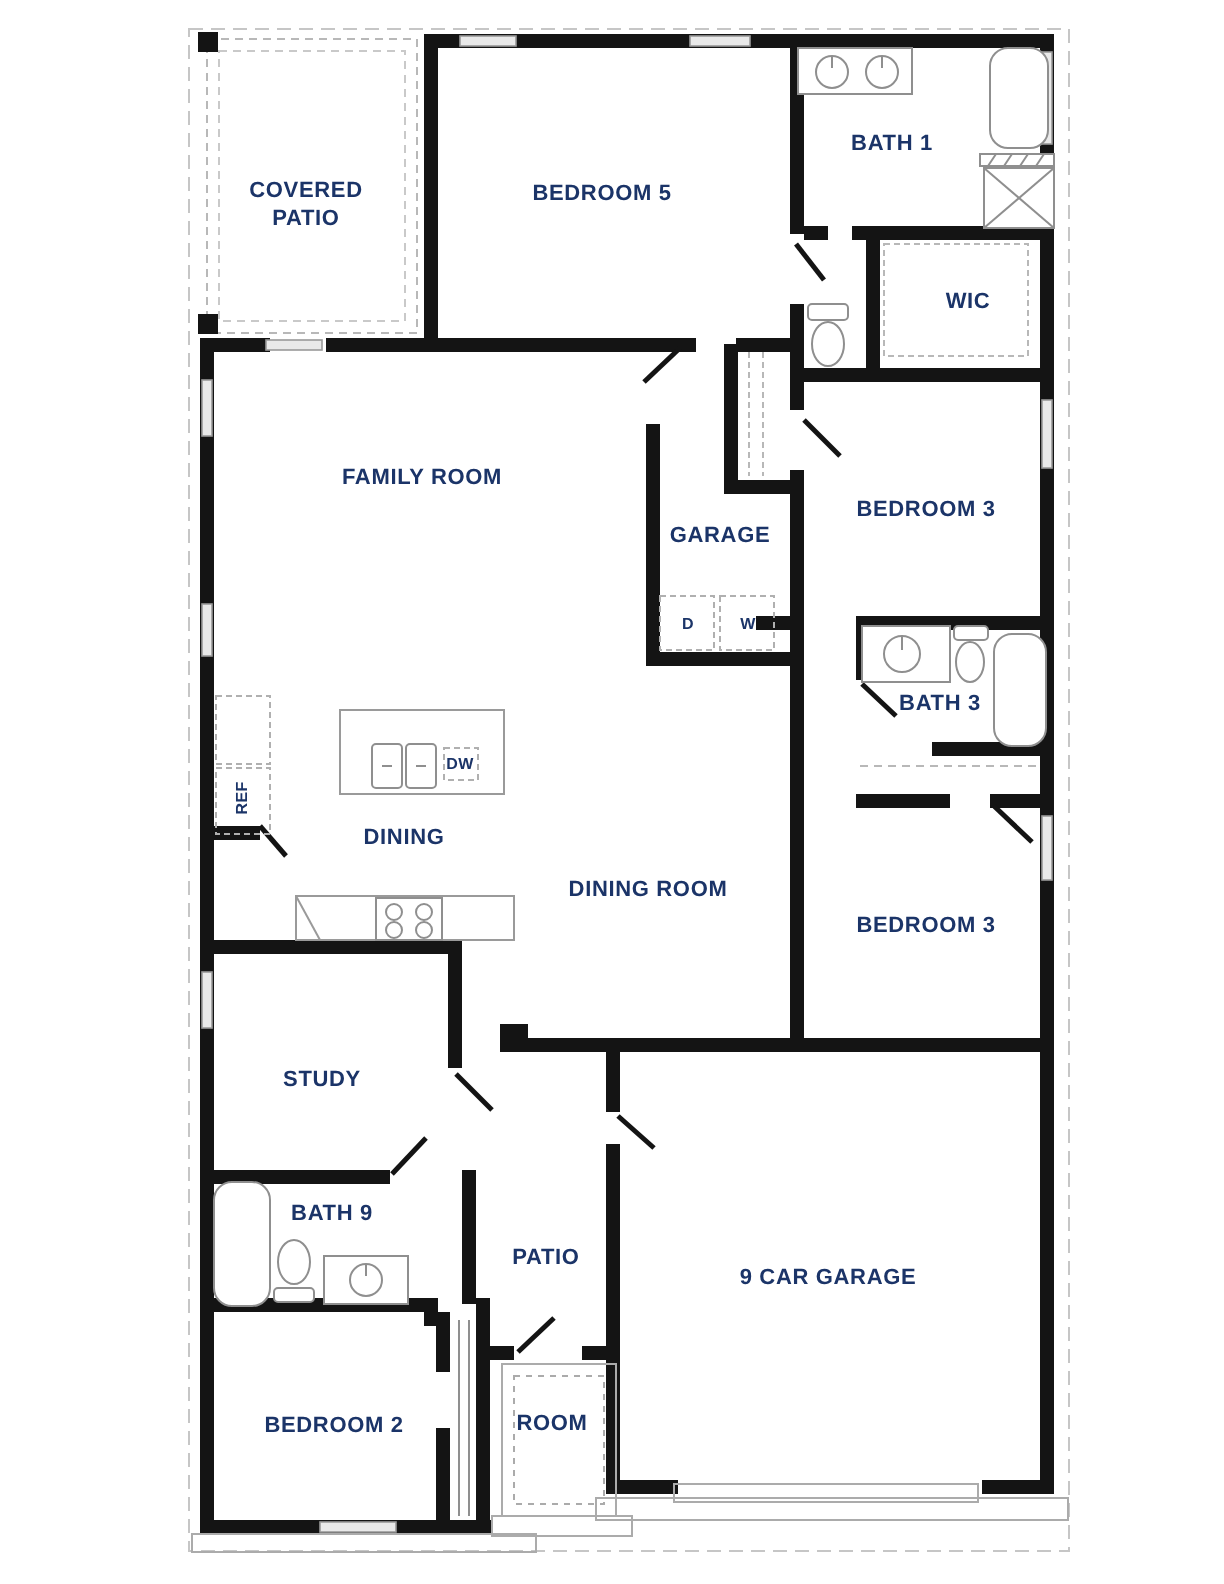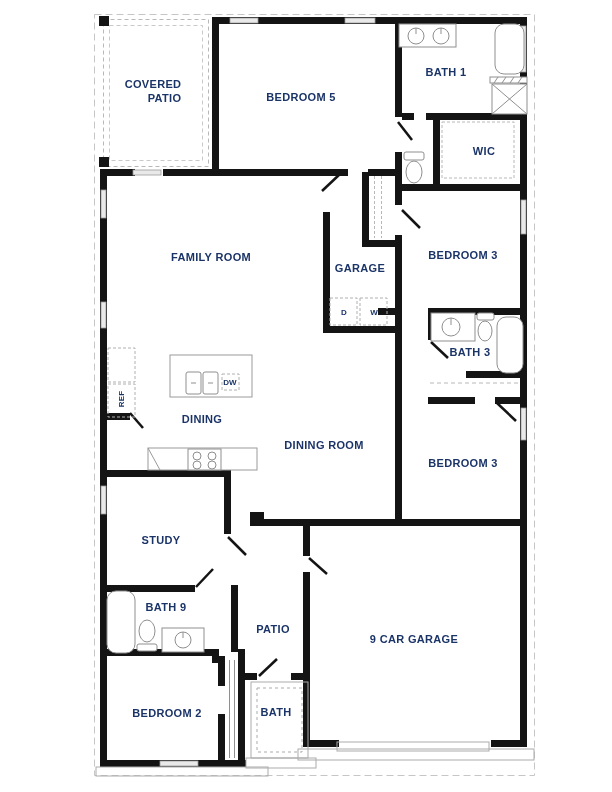--- a/index.html
+++ b/index.html
@@ -2,21 +2,21 @@
 <html><head>
 <meta charset="utf-8">
 <style>
   html,body{margin:0;padding:0;background:#ffffff;}
   .page{position:relative;width:612px;height:792px;background:#ffffff;overflow:hidden;
         font-family:"Liberation Sans", sans-serif;}
   svg{position:absolute;left:0;top:0;}
   .labels{position:absolute;left:0;top:0;width:612px;height:792px;}
   .room-label{position:absolute;transform:translate(-50%,-50%);
       color:#1b3468;font-weight:700;font-size:11px;line-height:1.25;
-      letter-spacing:.03em;white-space:pre-line;text-align:right;}
+      letter-spacing:.03em;white-space:pre-line;text-align:center;}
   .small-label{position:absolute;transform:translate(-50%,-50%);
       color:#1b3468;font-weight:700;font-size:8px;letter-spacing:.02em;}
   .rot{transform:translate(-50%,-50%) rotate(-90deg);}
 </style>
 </head>
 <body>
 
 <div class="page">
 
   <svg width="612" height="792" viewBox="0 0 612 792">
@@ -190,37 +190,37 @@
         <ellipse cx="147" cy="631" rx="8" ry="11"></ellipse>
         <rect x="137" y="644" width="20" height="7" rx="2"></rect>
       </g>
       <rect x="162" y="628" width="42" height="24"></rect>
       <circle cx="183" cy="640" r="8"></circle>
       <line x1="183" y1="632" x2="183" y2="638"></line>
     </g>
   </svg>
 
   <div class="labels">
-    <span class="room-label" style="left:153px;top:92px">COVERED
+    <span class="room-label" style="left:153px;top:103px">COVERED
 PATIO</span>
     <span class="room-label" style="left:301px;top:98px">BEDROOM 5</span>
     <span class="room-label" style="left:446px;top:73px">BATH 1</span>
     <span class="room-label" style="left:484px;top:152px">WIC</span>
-    <span class="room-label" style="left:211px;top:258px">FAMILY ROOM</span>
+    <span class="room-label" style="left:211px;top:240px">FAMILY ROOM</span>
     <span class="room-label" style="left:360px;top:269px">GARAGE</span>
     <span class="room-label" style="left:463px;top:256px">BEDROOM 3</span>
     <span class="room-label" style="left:470px;top:353px">BATH 3</span>
     <span class="room-label" style="left:202px;top:420px">DINING</span>
     <span class="room-label" style="left:324px;top:446px">DINING ROOM</span>
     <span class="room-label" style="left:463px;top:464px">BEDROOM 3</span>
     <span class="room-label" style="left:161px;top:541px">STUDY</span>
     <span class="room-label" style="left:166px;top:608px">BATH 9</span>
     <span class="room-label" style="left:273px;top:630px">PATIO</span>
     <span class="room-label" style="left:414px;top:640px">9 CAR GARAGE</span>
     <span class="room-label" style="left:167px;top:714px">BEDROOM 2</span>
-    <span class="room-label" style="left:276px;top:713px">BATH</span>
+    <span class="room-label" style="left:276px;top:713px">ROOM</span>
 
     <span class="small-label" style="left:344px;top:312px">D</span>
     <span class="small-label" style="left:374px;top:312px">W</span>
     <span class="small-label" style="left:230px;top:382px">DW</span>
     <span class="small-label rot" style="left:121px;top:399px">REF</span>
   </div>
 </div>
 
 </body></html>

